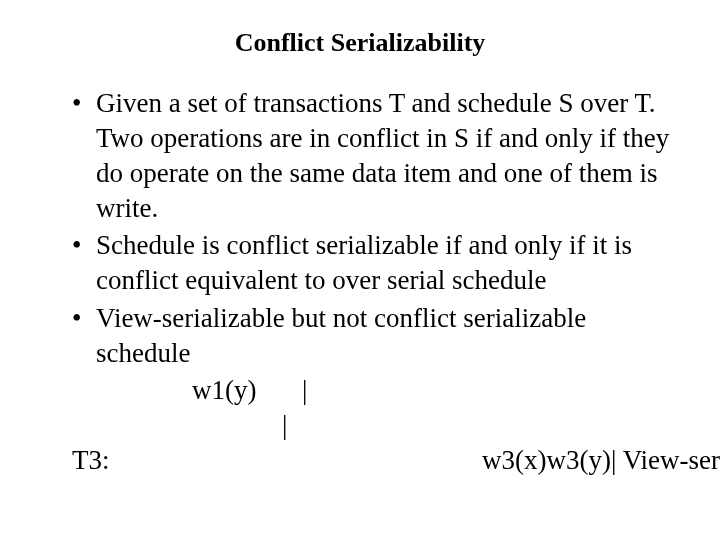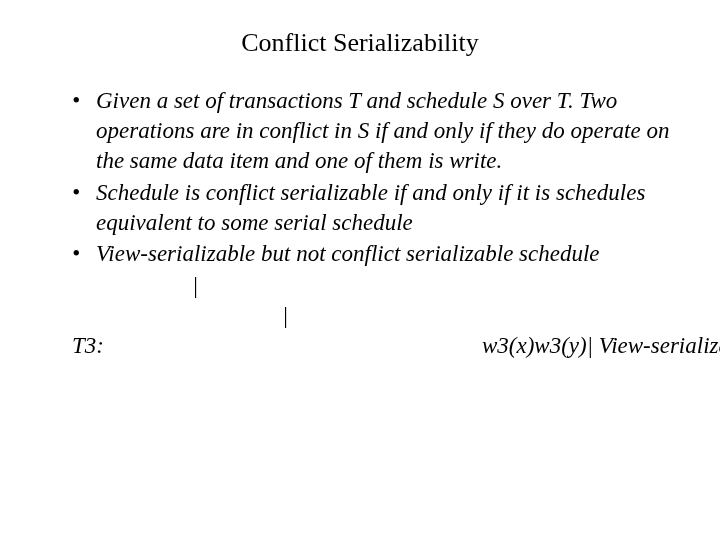--- a/index.html
+++ b/index.html
@@ -11,28 +11,27 @@
       width: 720px;
       height: 540px;
       background: #ffffff;
       font-family: "Times New Roman", Times, serif;
       color: #000000;
       padding: 28px 40px 0 40px;
     }
     .title {
       text-align: center;
       font-size: 26px;
-      font-weight: normal;
+      font-weight: bold;
       margin-bottom: 28px;
     }
     .content {
-      font-size: 23px;
+      font-size: 27px;
       line-height: 1.3;
       padding-left: 32px;
-      font-style: italic;
     }
     ul {
       list-style: none;
     }
     li {
       position: relative;
       padding-left: 24px;
       margin-bottom: 2px;
     }
     li::before {
@@ -74,27 +73,28 @@
     }
   </style>
 </head>
 <body>
 
 <h1 class="title">Conflict Serializability</h1>
 
 <div class="content">
   <ul>
     <li>Given a set of transactions T and schedule S over T. Two operations are in conflict in S if and only if they do operate on the same data item and one of them is write.</li>
-    <li>Schedule is conflict serializable if and only if it is schedules equivalent to some serial schedule</li>
+    <li>Schedule is conflict serializable if and only if it is conflict equivalent to over serial schedule</li>
     <li>View-serializable but not conflict serializable schedule</li>
   </ul>
 
   <div class="sched-block">
     <div class="sched-row">
       <span class="sched-cell-b"></span>
+      <span class="sched-cell-c">w1(y)</span>
       <span class="sched-bar">|</span>
       <span class="sched-trail"></span>
     </div>
     <div class="sched-row">
       <span class="sched-cell-a"></span>
       <span class="sched-cell-c"></span>
       <span class="sched-bar">|</span>
       <span class="sched-trail"></span>
     </div>
     <div class="sched-row">

